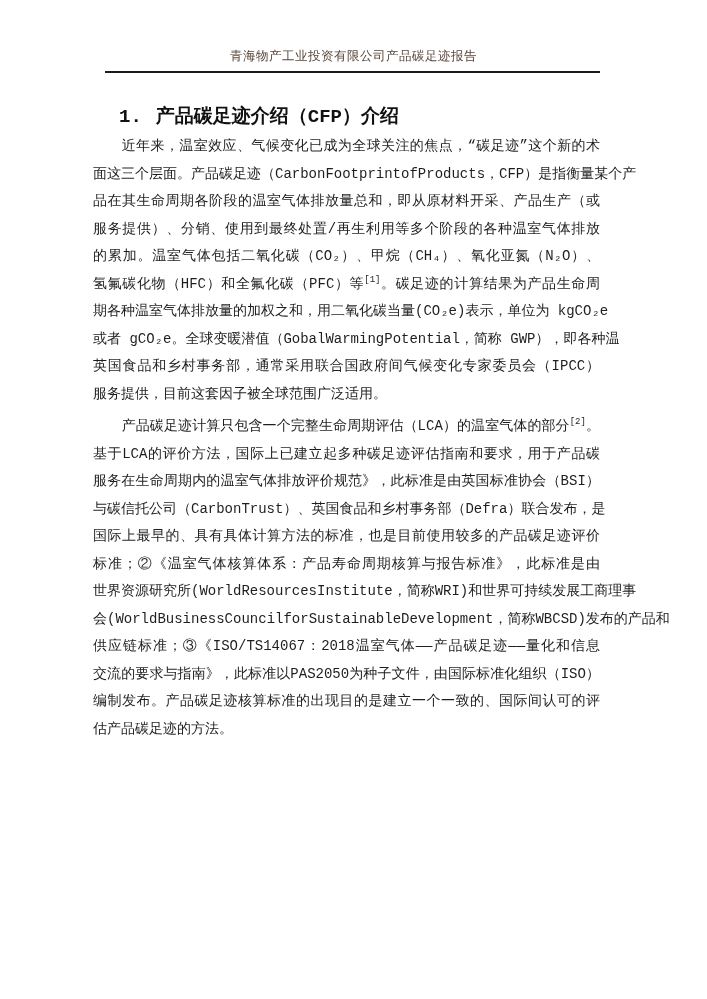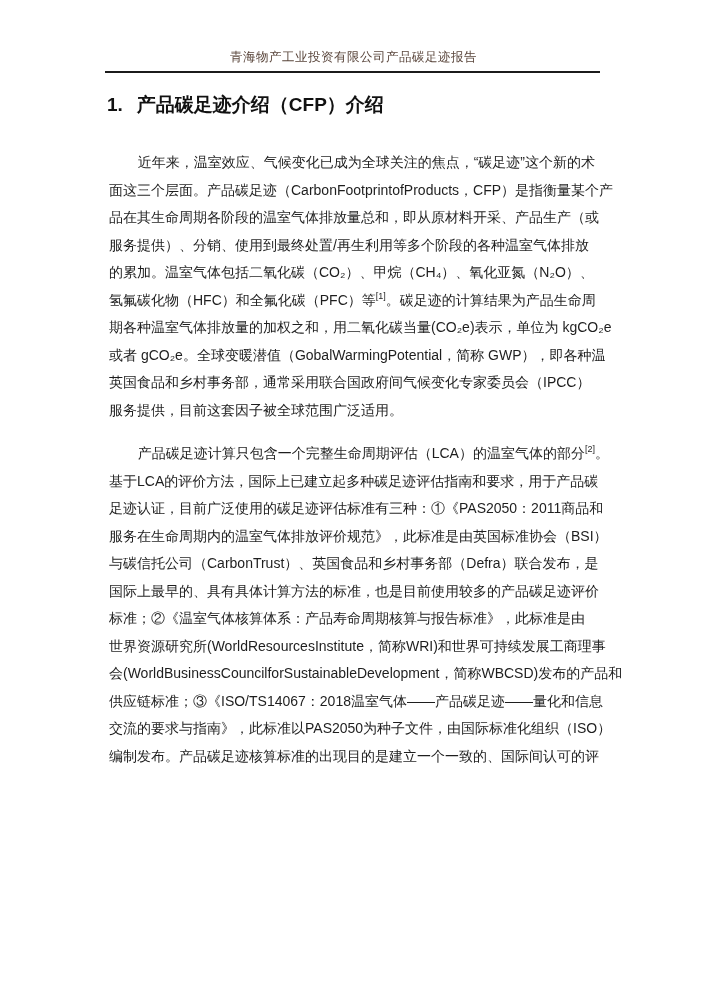--- a/index.html
+++ b/index.html
@@ -1,45 +1,45 @@
 <!DOCTYPE html>
 <html lang="zh"><head>
 <meta charset="utf-8">
 <style>
   html,body{margin:0;padding:0;background:#ffffff;}
   .page{
     position:relative;
     width:707px;height:767px;
     background:#ffffff;
-    font-family:Liberation Sans, sans-serif;
+    font-family:Liberation Mono, monospace;
     color:#1e1e1e;
     overflow:hidden;
   }
   .hdr-title{
     position:absolute;top:49px;left:0;width:707px;
     text-align:center;
     font-size:12.5px;line-height:16px;
     color:#5a463c;
     letter-spacing:0.5px;
   }
   .hdr-rule{
     position:absolute;top:71px;left:105px;width:495px;height:2px;
     background:#1b1b1b;
   }
   .heading{
-    position:absolute;top:91px;left:107px;margin:0;
+    position:absolute;top:91px;left:107px;margin:12px;
     font-size:19px;line-height:28px;font-weight:bold;color:#111;
     white-space:nowrap;
   }
   .h-num{margin-right:14px;}
   .content{
     position:absolute;top:133px;left:93px;width:507px;
     font-size:14px;line-height:27.5px;
   }
-  .para{margin:16px;}
+  .para{margin:0;}
   .para2{margin-top:5px;}
   .tline{
     text-align:justify;
     text-align-last:justify;
     white-space:nowrap;
     height:27.5px;
   }
   .tline.end{text-align-last:left;}
   .tline.indent{text-indent:2.05em;}
   .cite{
@@ -74,21 +74,20 @@
       <div class="tline"><span>氢氟碳化物（HFC）和全氟化碳（PFC）等</span><sup class="cite">[1]</sup><span>。碳足迹的计算结果为产品生命周</span></div>
       <div class="tline">期各种温室气体排放量的加权之和，用二氧化碳当量(CO₂e)表示，单位为 kgCO₂e</div>
       <div class="tline">或者 gCO₂e。全球变暖潜值（GobalWarmingPotential，简称 GWP），即各种温</div>
       <div class="tline">英国食品和乡村事务部，通常采用联合国政府间气候变化专家委员会（IPCC）</div>
       <div class="tline end">服务提供，目前这套因子被全球范围广泛适用。</div>
     </div>
 
     <div class="para para2">
       <div class="tline indent"><span>产品碳足迹计算只包含一个完整生命周期评估（LCA）的温室气体的部分</span><sup class="cite">[2]</sup><span>。</span></div>
       <div class="tline">基于LCA的评价方法，国际上已建立起多种碳足迹评估指南和要求，用于产品碳</div>
-      <div class="tline">足迹认证，目前广泛使用的碳足迹评估标准有三种：①《PAS2050：2011商品和</div>
       <div class="tline">服务在生命周期内的温室气体排放评价规范》，此标准是由英国标准协会（BSI）</div>
       <div class="tline">与碳信托公司（CarbonTrust）、英国食品和乡村事务部（Defra）联合发布，是</div>
       <div class="tline">国际上最早的、具有具体计算方法的标准，也是目前使用较多的产品碳足迹评价</div>
       <div class="tline">标准；②《温室气体核算体系：产品寿命周期核算与报告标准》，此标准是由</div>
       <div class="tline">世界资源研究所(WorldResourcesInstitute，简称WRI)和世界可持续发展工商理事</div>
       <div class="tline">会(WorldBusinessCouncilforSustainableDevelopment，简称WBCSD)发布的产品和</div>
       <div class="tline">供应链标准；③《ISO/TS14067：2018温室气体——产品碳足迹——量化和信息</div>
       <div class="tline">交流的要求与指南》，此标准以PAS2050为种子文件，由国际标准化组织（ISO）</div>
       <div class="tline">编制发布。产品碳足迹核算标准的出现目的是建立一个一致的、国际间认可的评</div>
       <div class="tline end">估产品碳足迹的方法。</div>

